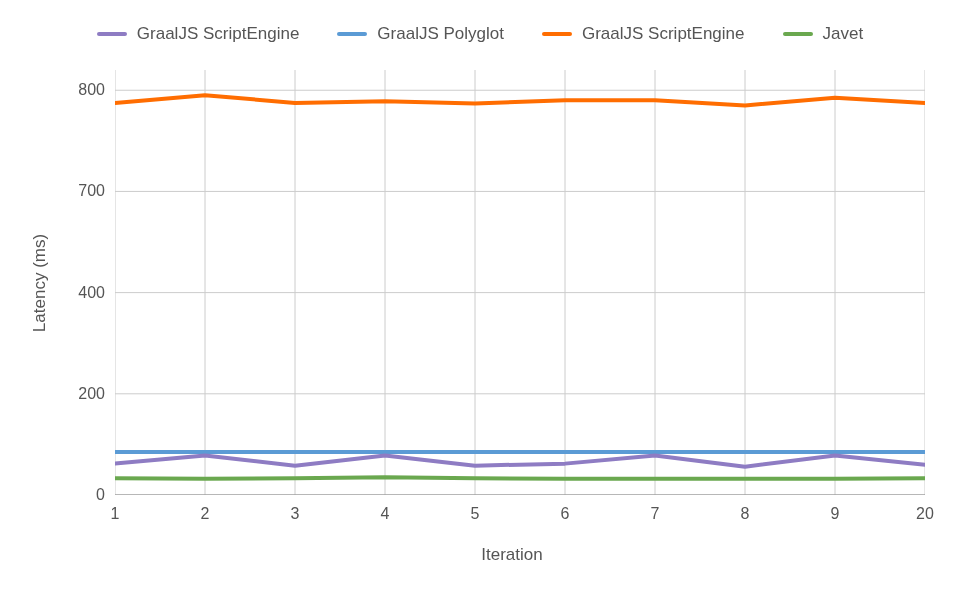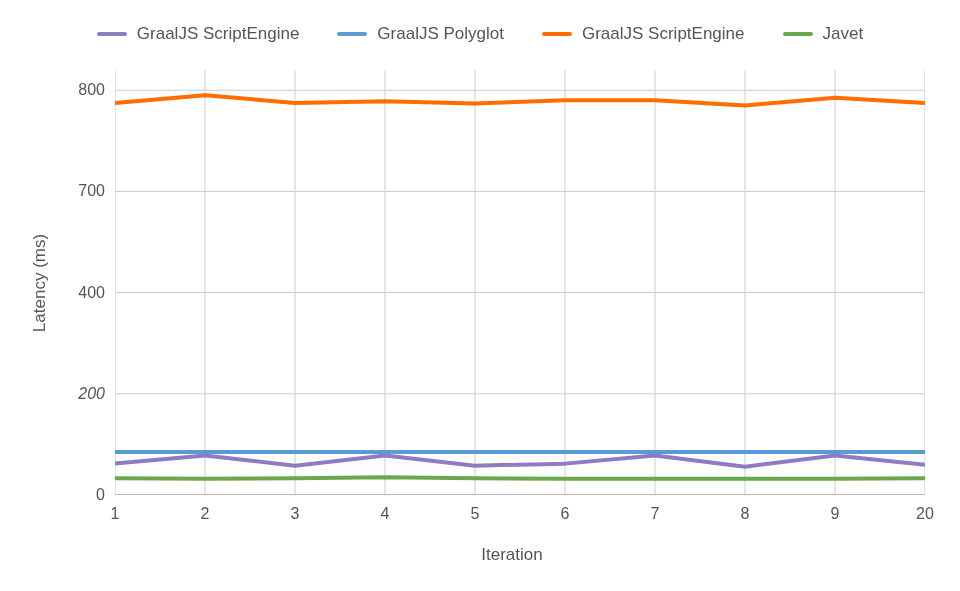--- a/index.html
+++ b/index.html
@@ -167,21 +167,21 @@
     <g id="series-g">
         <path d="M0 381.9940476190476 L90 381.9940476190476 L180 381.9940476190476 L270 381.9940476190476 L360 381.9940476190476 L450 381.9940476190476 L540 381.9940476190476 L630 381.9940476190476 L720 381.9940476190476 L810 381.9940476190476" class="series" stroke="#5b9bd5"></path>
         <path d="M0 393.6309523809524 L90 385.5357142857143 L180 395.6547619047619 L270 385.5357142857143 L360 395.6547619047619 L450 393.6309523809524 L540 385.5357142857143 L630 396.6666666666667 L720 385.5357142857143 L810 394.64285714285717" class="series" stroke="#8e7cc3"></path>
         <path d="M0 32.88690476190476 L90 25.297619047619037 L180 32.88690476190476 L270 31.369047619047592 L360 33.39285714285717 L450 30.357142857142833 L540 30.357142857142833 L630 35.416666666666686 L720 27.827380952380963 L810 32.88690476190476" class="series" stroke="#ff6d01"></path>
         <path d="M0 408.30357142857144 L90 408.8095238095238 L180 408.30357142857144 L270 407.2916666666667 L360 408.30357142857144 L450 408.8095238095238 L540 408.8095238095238 L630 408.8095238095238 L720 408.8095238095238 L810 408.30357142857144" class="series" stroke="#6aa84f"></path>
       </g>
   </svg>
 
   <div class="y-ticklabels" id="yticks">
       <span style="top: 425px;">0</span>
-      <span style="top: 323.81px; font-style: italic;">200</span>
+      <span style="top: 323.81px;">200</span>
       <span style="top: 222.619px;">400</span>
       <span style="top: 121.429px;">700</span>
       <span style="top: 20.2381px;">800</span>
     </div>
   <div class="x-ticklabels" id="xticks">
       <span style="left: 0px;">1</span>
       <span style="left: 90px;">2</span>
       <span style="left: 180px;">3</span>
       <span style="left: 270px;">4</span>
       <span style="left: 360px;">5</span>

